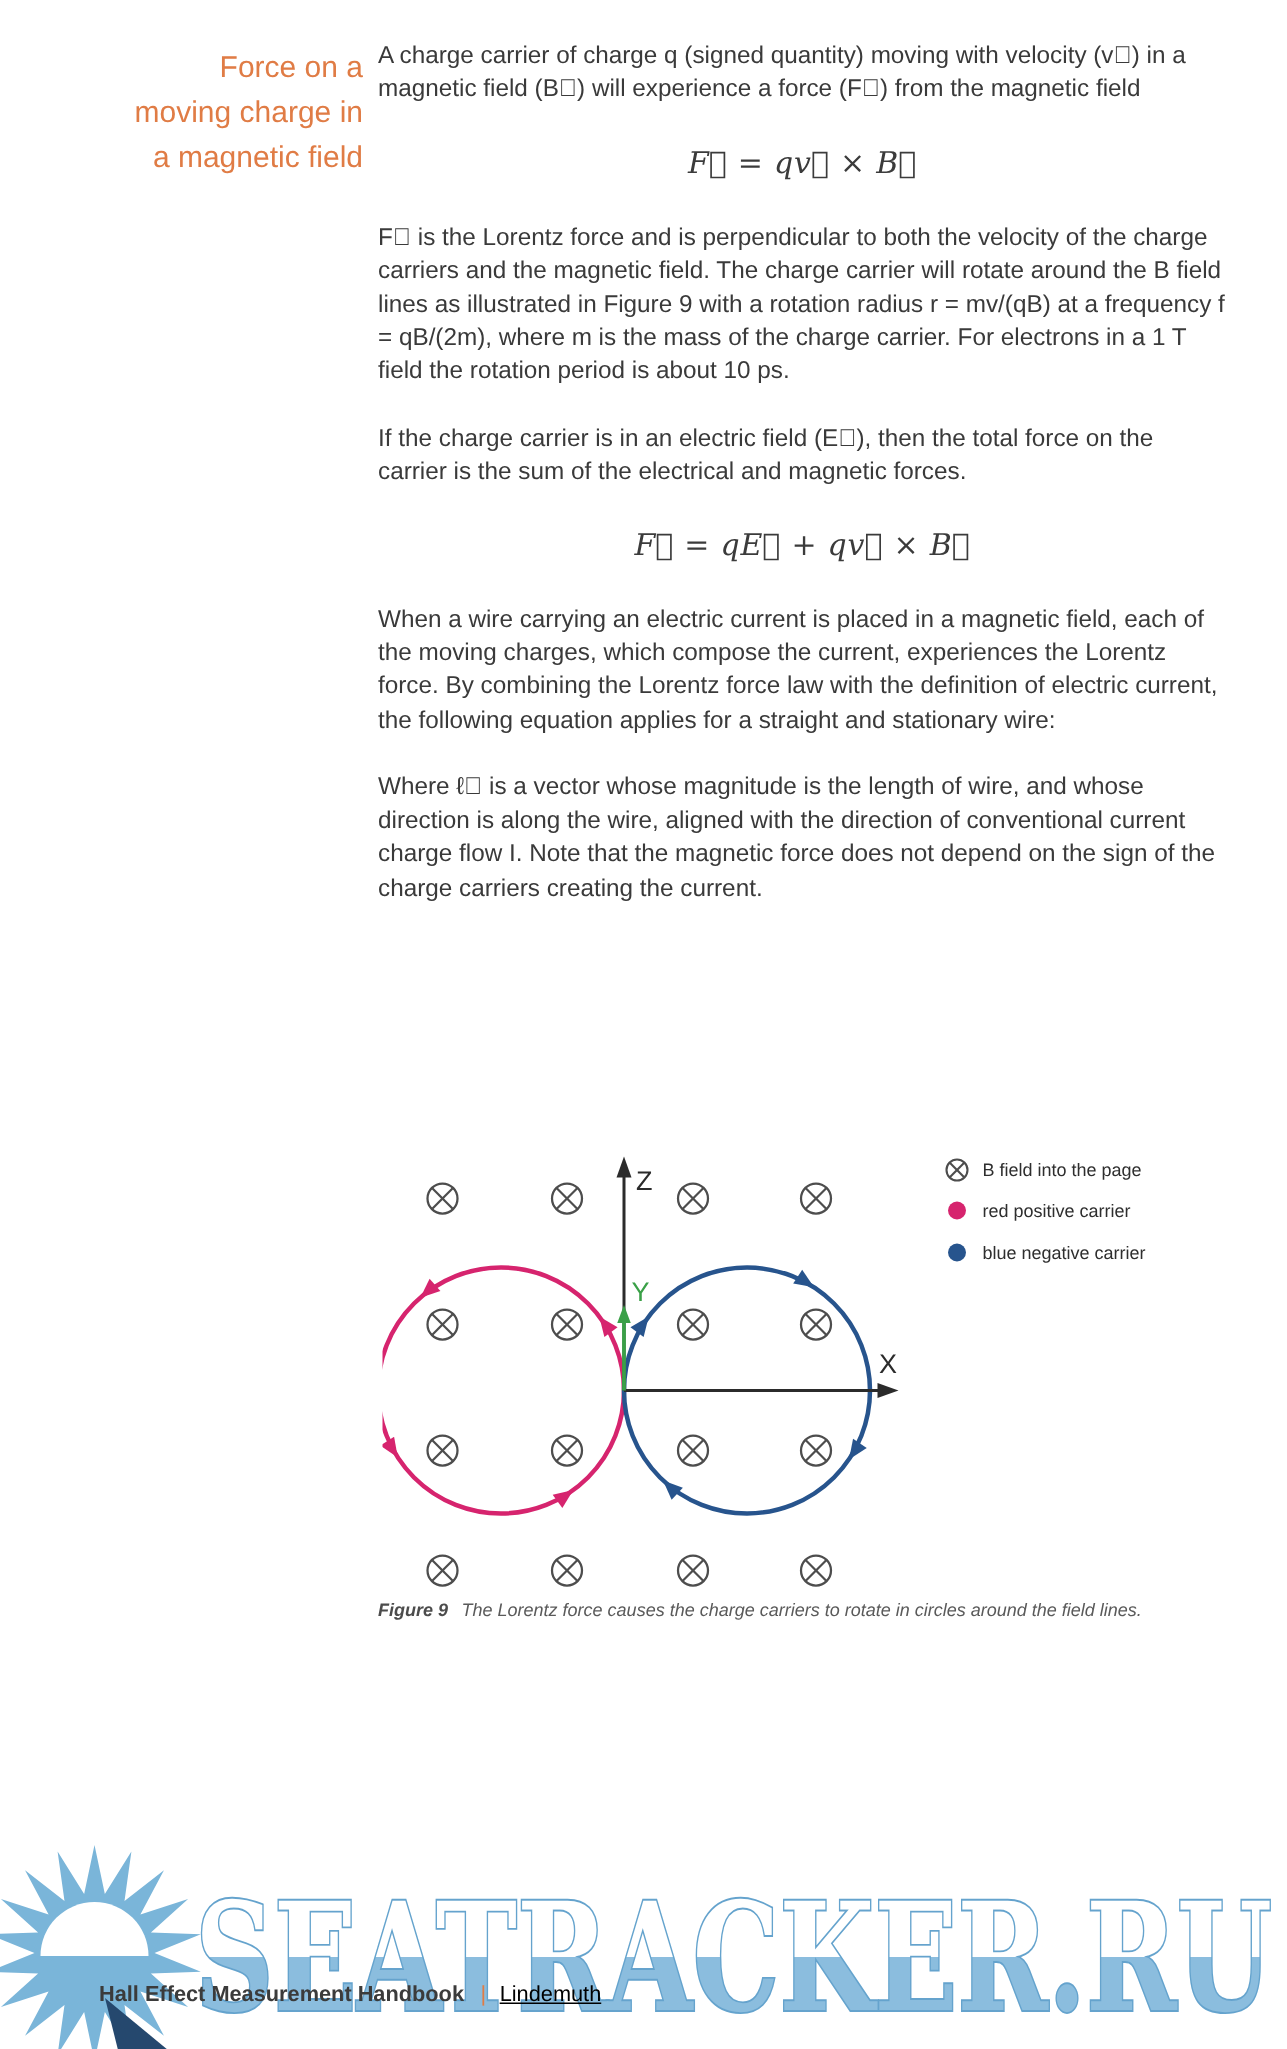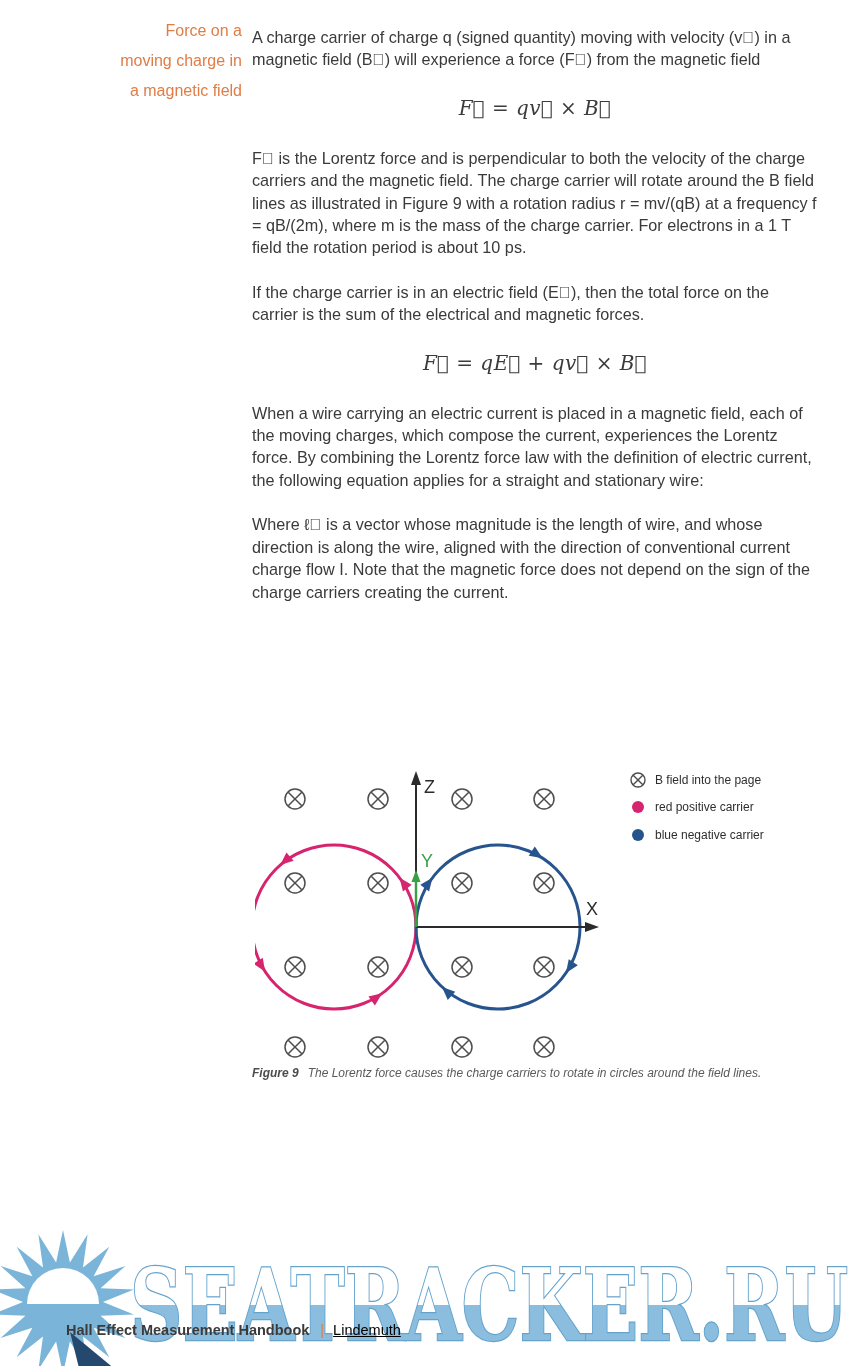--- a/index.html
+++ b/index.html
@@ -2,22 +2,22 @@
 <html><head>
 <meta charset="utf-8">
 <style>
   html,body { margin:0; padding:0; background:#e8e8e8; }
   .page {
     position:relative; width:858px; height:1366px; background:#ffffff;
     font-family:"Liberation Sans", sans-serif; overflow:hidden; margin:0 auto;
   }
   
   .heading {
-    position:absolute; left:16px; top:16px; width:226px;
-    text-align:right; font-size:16px; line-height:30px;
+    position:absolute; left:16px; top:30px; width:226px;
+    text-align:right; font-size:20px; line-height:30px;
     color:#e07c45; font-weight:400;
   }
   .heading span { display:block; }
   
   .column {
     position:absolute; left:252px; top:26px; width:566px;
     color:#3a3a3a; font-size:16.2px; line-height:22.4px;
   }
   .column p { margin:0 0 22px 0; }
   .equation {

